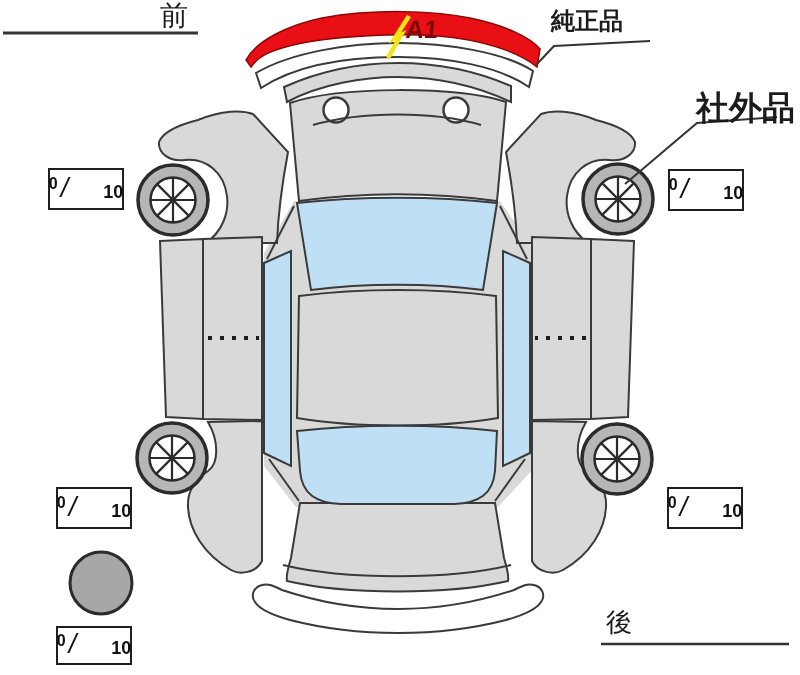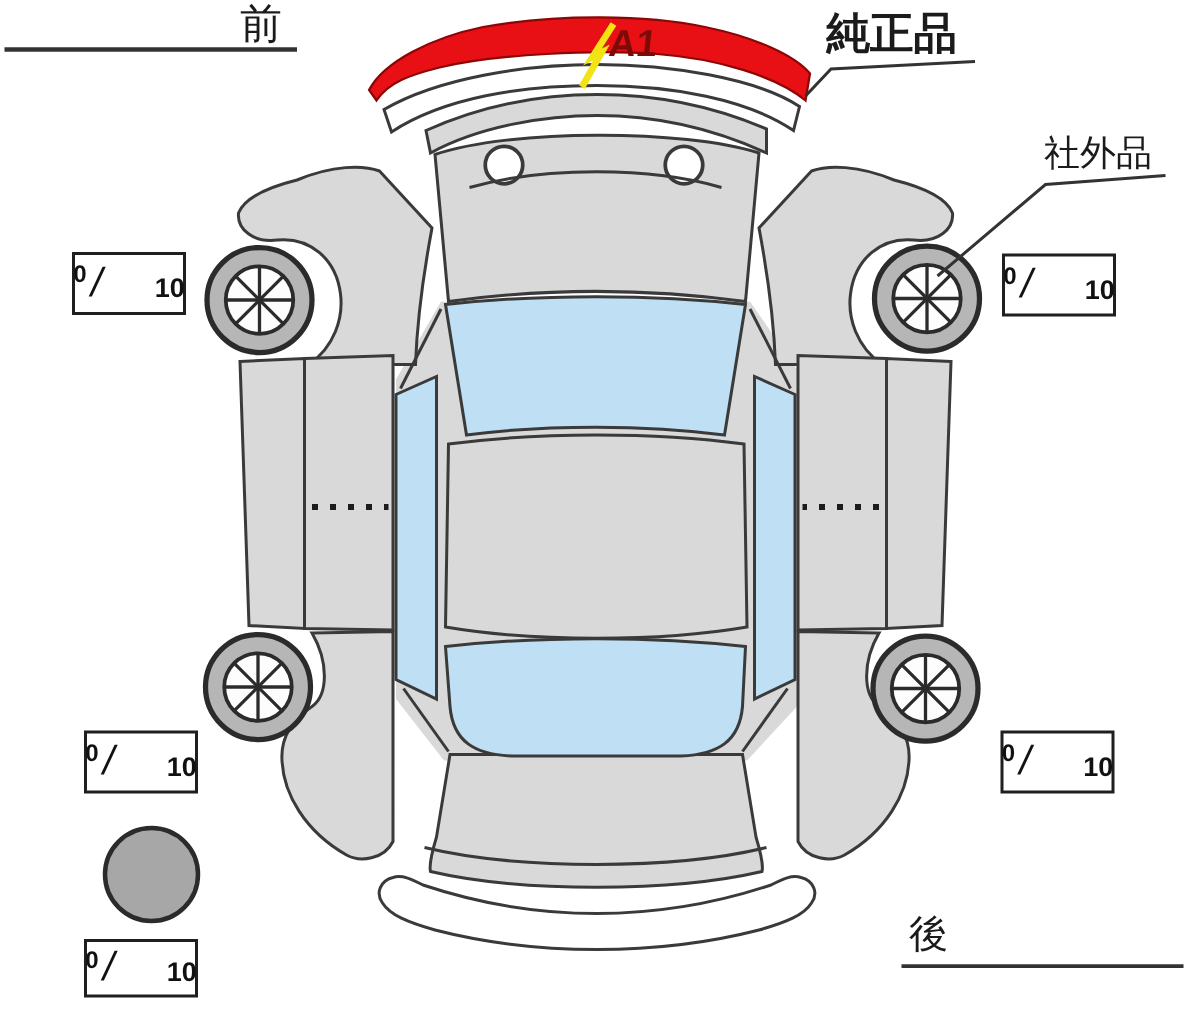--- a/index.html
+++ b/index.html
@@ -3,22 +3,22 @@
 <meta charset="utf-8">
 <style>
   html,body{margin:0;padding:0;background:#fff;}
   .stage{
     position:relative;width:800px;height:675px;background:#ffffff;overflow:hidden;
     font-family:"Liberation Sans","DejaVu Sans",sans-serif;
   }
   .stage svg{position:absolute;left:0;top:0;}
   .lbl{position:absolute;color:#1b1b1b;line-height:1;white-space:nowrap;}
   .lbl-front{left:160px;top:2px;font-size:28px;}
-  .lbl-genuine{left:551px;top:9px;font-size:29px;font-weight:bold;}
-  .lbl-aftermarket{left:696px;top:91px;font-size:24px;font-weight:normal;}
+  .lbl-genuine{left:551px;top:9px;font-size:24px;font-weight:bold;}
+  .lbl-aftermarket{left:696px;top:91px;font-size:33px;font-weight:bold;}
   .lbl-rear{left:606px;top:609px;font-size:26px;}
   .damage-mark{
     position:absolute;left:406px;top:17px;font-size:25px;font-weight:bold;
     color:#7c0b08;transform:skewX(-6deg);line-height:1;
   }
   .tirebox{
     position:absolute;width:76px;height:42px;border:2.5px solid #1f1f1f;background:#fff;
     display:flex;align-items:center;justify-content:center;gap:3px;color:#111;
     box-sizing:border-box;
   }

